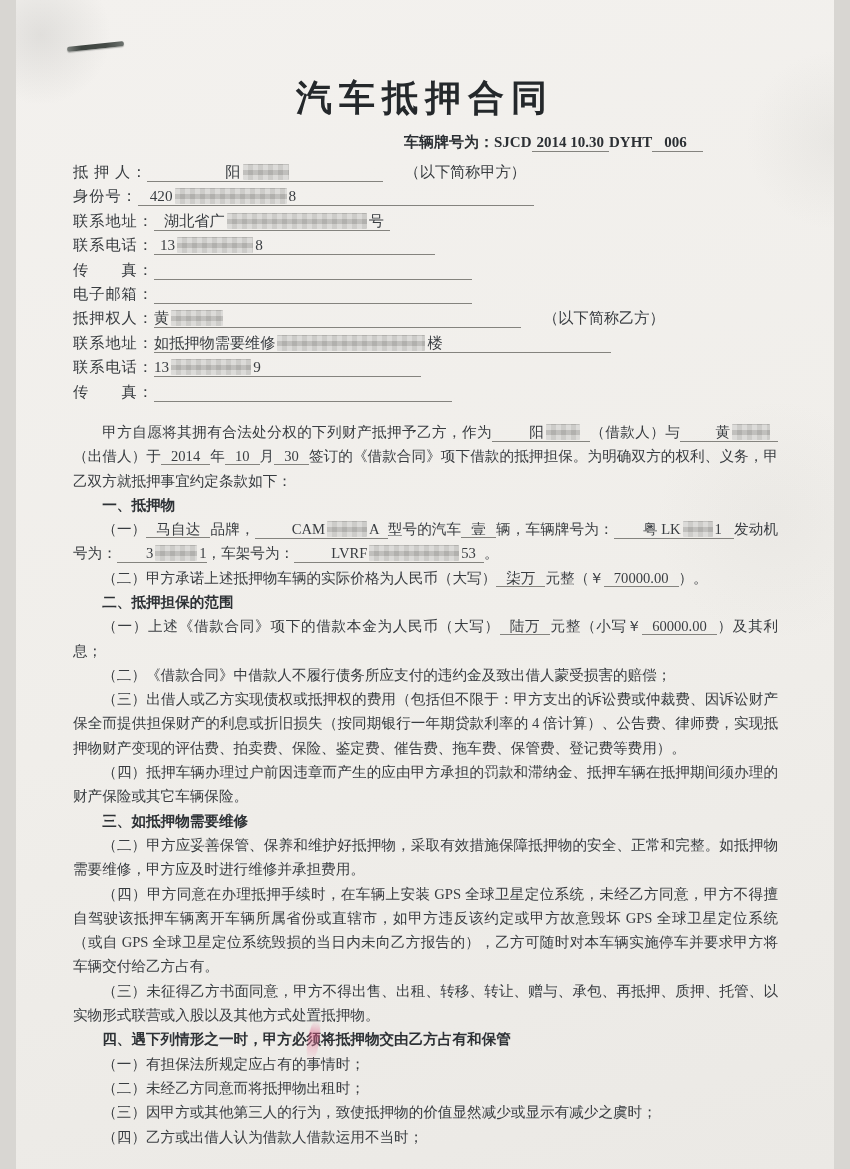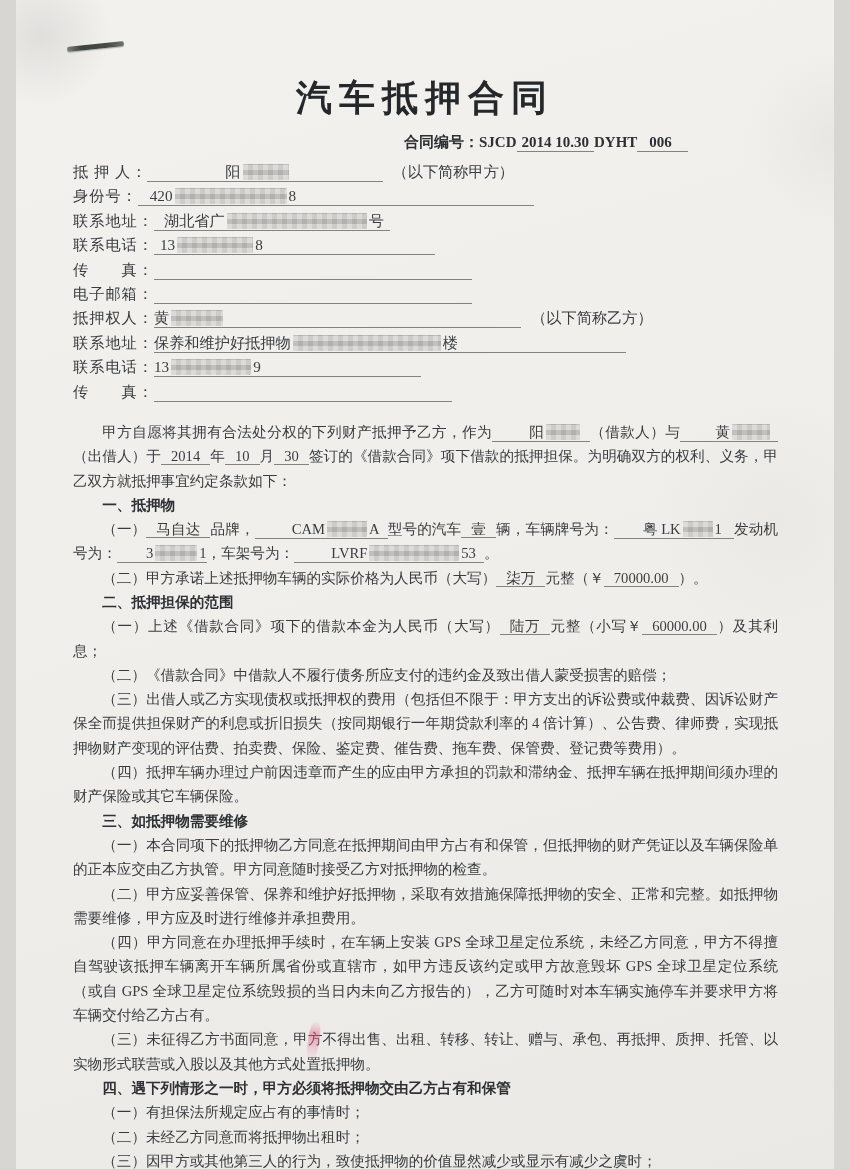--- a/index.html
+++ b/index.html
@@ -34,66 +34,65 @@
     color:#24282b;
   }
   .contract-no{
     margin:10px 0 0 388px;
     font-size:15px;font-weight:700;color:#2c3034;
     white-space:nowrap;
   }
   .form{margin:10px 0 0 57px;font-size:15.2px;}
   .row{height:24.4px;white-space:nowrap;}
   .lbl{letter-spacing:1px;margin-top:48px;}
-  .sfx{margin-left:10px;}
+  .sfx{margin-left:22px;}
   .g{display:inline-block;border-bottom:1px solid #84837e;white-space:nowrap;line-height:18px;}
   .sp{display:inline-block;height:2px;}
   .u{border-bottom:1px solid #84837e;padding:0 10px;white-space:nowrap;}
   .r{
     display:inline-block;height:16px;vertical-align:-3px;margin:0 2px;border-radius:1px;
     background-image:
       repeating-linear-gradient(0deg, rgba(255,255,255,.20) 0 5px, rgba(118,118,116,.20) 5px 10px),
       repeating-linear-gradient(90deg, #d3d2cf 0 5px, #c0bfbc 5px 10px);
   }
   .bt{font-weight:700;}
   .body{margin:14px 56px 0 57px;font-size:14.6px;line-height:24.3px;text-align:justify;}
   .p{text-indent:2em;margin:0;}
   .h{text-indent:2em;margin:0;font-weight:700;color:#2d3135;}
 </style>
 </head>
 <body>
 
 <div class="page">
   <div class="pen-mark"></div>
   <h1 class="title">汽车抵押合同</h1>
-  <div class="contract-no" id="contract-no"><span class="bt">合同编号：SJCD</span><span class="g"><span class="sp" style="width: 5px;"></span><span class="bt">2014 10.30</span><span class="sp" style="width: 5px;"></span></span><span class="bt">DYHT</span><span class="g"><span class="sp" style="width: 12px;"></span><span class="bt">006</span><span class="sp" style="width: 16px;"></span></span></div>
+  <div class="contract-no" id="contract-no"><span class="bt">车辆牌号为：SJCD</span><span class="g"><span class="sp" style="width: 5px;"></span><span class="bt">2014 10.30</span><span class="sp" style="width: 5px;"></span></span><span class="bt">DYHT</span><span class="g"><span class="sp" style="width: 12px;"></span><span class="bt">006</span><span class="sp" style="width: 16px;"></span></span></div>
   <div class="form" id="form-rows">
       <div class="row"><span class="lbl">抵 押 人：</span><span class="g"><span class="sp" style="width: 78px;"></span><span class="t">阳</span><span class="r" style="width: 46px;"></span><span class="sp" style="width: 92px;"></span></span><span class="sfx">（以下简称甲方）</span></div>
       <div class="row"><span class="lbl">身份号：</span><span class="g"><span class="sp" style="width: 12px;"></span><span class="t">420</span><span class="r" style="width: 112px;"></span><span class="t">8</span><span class="sp" style="width: 238px;"></span></span></div>
       <div class="row"><span class="lbl">联系地址：</span><span class="g"><span class="sp" style="width: 10px;"></span><span class="t">湖北省广</span><span class="r" style="width: 140px;"></span><span class="t">号</span><span class="sp" style="width: 6px;"></span></span></div>
       <div class="row"><span class="lbl">联系电话：</span><span class="g"><span class="sp" style="width: 6px;"></span><span class="t">13</span><span class="r" style="width: 76px;"></span><span class="t">8</span><span class="sp" style="width: 172px;"></span></span></div>
       <div class="row"><span class="lbl">传　　真：</span><span class="g"><span class="sp" style="width: 318px;"></span></span></div>
       <div class="row"><span class="lbl">电子邮箱：</span><span class="g"><span class="sp" style="width: 318px;"></span></span></div>
       <div class="row"><span class="lbl">抵押权人：</span><span class="g"><span class="t">黄</span><span class="r" style="width: 52px;"></span><span class="sp" style="width: 296px;"></span></span><span class="sfx">（以下简称乙方）</span></div>
-      <div class="row"><span class="lbl">联系地址：</span><span class="g"><span class="t">保养和维护好抵押物</span><span class="r" style="width: 148px;"></span><span class="t">楼</span><span class="sp" style="width: 168px;"></span></span></div>
+      <div class="row"><span class="lbl">联系地址：</span><span class="g"><span class="t">如抵押物需要维修</span><span class="r" style="width: 148px;"></span><span class="t">楼</span><span class="sp" style="width: 168px;"></span></span></div>
       <div class="row"><span class="lbl">联系电话：</span><span class="g"><span class="t">13</span><span class="r" style="width: 80px;"></span><span class="t">9</span><span class="sp" style="width: 160px;"></span></span></div>
       <div class="row"><span class="lbl">传　　真：</span><span class="g"><span class="sp" style="width: 298px;"></span></span></div>
     </div>
   <div class="body" id="body-paragraphs">
       <div class="p"><span class="t">甲方自愿将其拥有合法处分权的下列财产抵押予乙方，作为</span><span class="g"><span class="sp" style="width: 8px;"></span><span class="t">阳</span><span class="r" style="width: 34px;"></span><span class="sp" style="width: 8px;"></span></span><span class="t">（借款人）与</span><span class="g"><span class="sp" style="width: 6px;"></span><span class="t">黄</span><span class="r" style="width: 38px;"></span><span class="sp" style="width: 6px;"></span></span><span class="t">（出借人）于</span><span class="u">2014</span><span class="t">年</span><span class="u">10</span><span class="t">月</span><span class="u">30</span><span class="t">签订的《借款合同》项下借款的抵押担保。为明确双方的权利、义务，甲乙双方就抵押事宜约定条款如下：</span></div>
       <div class="h"><span class="t">一、抵押物</span></div>
       <div class="p"><span class="t">（一）</span><span class="u">马自达</span><span class="t">品牌，</span><span class="g"><span class="sp" style="width: 8px;"></span><span class="t">CAM</span><span class="r" style="width: 40px;"></span><span class="t">A</span><span class="sp" style="width: 8px;"></span></span><span class="t">型号的汽车</span><span class="u">壹</span><span class="t">辆，车辆牌号为：</span><span class="g"><span class="t">粤 LK</span><span class="r" style="width: 30px;"></span><span class="t">1</span><span class="sp" style="width: 12px;"></span></span><span class="t">发动机号为：</span><span class="g"><span class="t">3</span><span class="r" style="width: 42px;"></span><span class="t">1</span></span><span class="t">，车架号为：</span><span class="g"><span class="sp" style="width: 8px;"></span><span class="t">LVRF</span><span class="r" style="width: 90px;"></span><span class="t">53</span><span class="sp" style="width: 8px;"></span></span><span class="t">。</span></div>
       <div class="p"><span class="t">（二）甲方承诺上述抵押物车辆的实际价格为人民币（大写）</span><span class="u">柒万</span><span class="t">元整（￥</span><span class="u">70000.00</span><span class="t">）。</span></div>
       <div class="h"><span class="t">二、抵押担保的范围</span></div>
       <div class="p"><span class="t">（一）上述《借款合同》项下的借款本金为人民币（大写）</span><span class="u">陆万</span><span class="t">元整（小写￥</span><span class="u">60000.00</span><span class="t">）及其利息；</span></div>
       <div class="p"><span class="t">（二）《借款合同》中借款人不履行债务所应支付的违约金及致出借人蒙受损害的赔偿；</span></div>
       <div class="p"><span class="t">（三）出借人或乙方实现债权或抵押权的费用（包括但不限于：甲方支出的诉讼费或仲裁费、因诉讼财产保全而提供担保财产的利息或折旧损失（按同期银行一年期贷款利率的 4 倍计算）、公告费、律师费，实现抵押物财产变现的评估费、拍卖费、保险、鉴定费、催告费、拖车费、保管费、登记费等费用）。</span></div>
       <div class="p"><span class="t">（四）抵押车辆办理过户前因违章而产生的应由甲方承担的罚款和滞纳金、抵押车辆在抵押期间须办理的财产保险或其它车辆保险。</span></div>
       <div class="h"><span class="t">三、如抵押物需要维修</span></div>
-      <div class="p"><span class="t">（一）本合同项下的抵押物乙方同意在抵押期间由甲方占有和保管，但抵押物的财产凭证以及车辆保险单的正本应交由乙方执管。甲方同意随时接受乙方对抵押物的检查。</span></div>
       <div class="p"><span class="t">（二）甲方应妥善保管、保养和维护好抵押物，采取有效措施保障抵押物的安全、正常和完整。如抵押物需要维修，甲方应及时进行维修并承担费用。</span></div>
       <div class="p"><span class="t">（四）甲方同意在办理抵押手续时，在车辆上安装 GPS 全球卫星定位系统，未经乙方同意，甲方不得擅自驾驶该抵押车辆离开车辆所属省份或直辖市，如甲方违反该约定或甲方故意毁坏 GPS 全球卫星定位系统（或自 GPS 全球卫星定位系统毁损的当日内未向乙方报告的），乙方可随时对本车辆实施停车并要求甲方将车辆交付给乙方占有。</span></div>
       <div class="p"><span class="t">（三）未征得乙方书面同意，甲方不得出售、出租、转移、转让、赠与、承包、再抵押、质押、托管、以实物形式联营或入股以及其他方式处置抵押物。</span></div>
       <div class="h"><span class="t">四、遇下列情形之一时，甲方必须将抵押物交由乙方占有和保管</span></div>
       <div class="p"><span class="t">（一）有担保法所规定应占有的事情时；</span></div>
       <div class="p"><span class="t">（二）未经乙方同意而将抵押物出租时；</span></div>
       <div class="p"><span class="t">（三）因甲方或其他第三人的行为，致使抵押物的价值显然减少或显示有减少之虞时；</span></div>
       <div class="p"><span class="t">（四）乙方或出借人认为借款人借款运用不当时；</span></div>
     </div>
   <div class="ink-smudge"></div>

